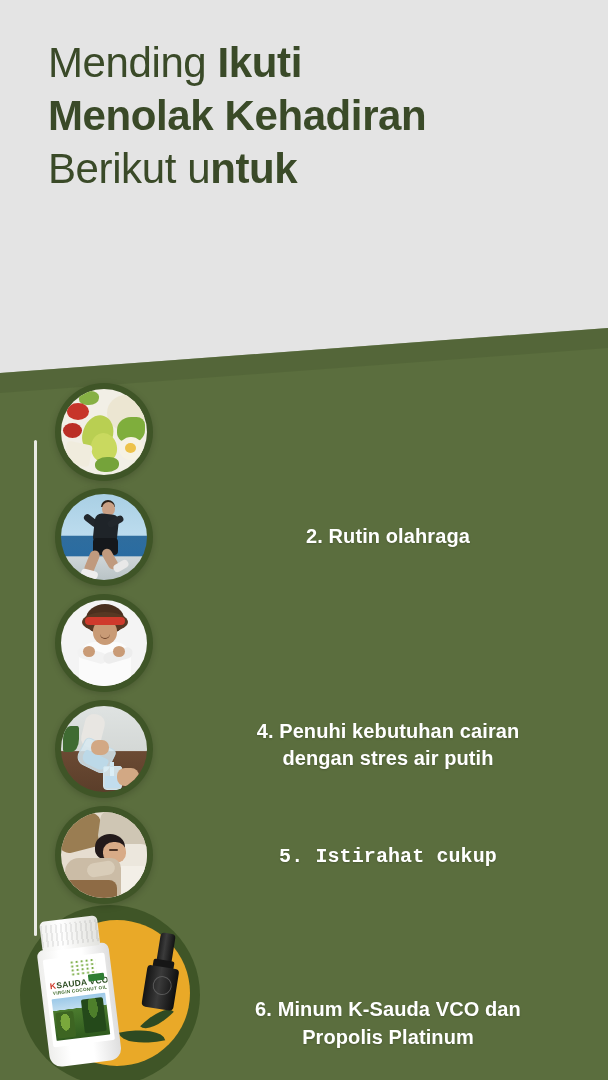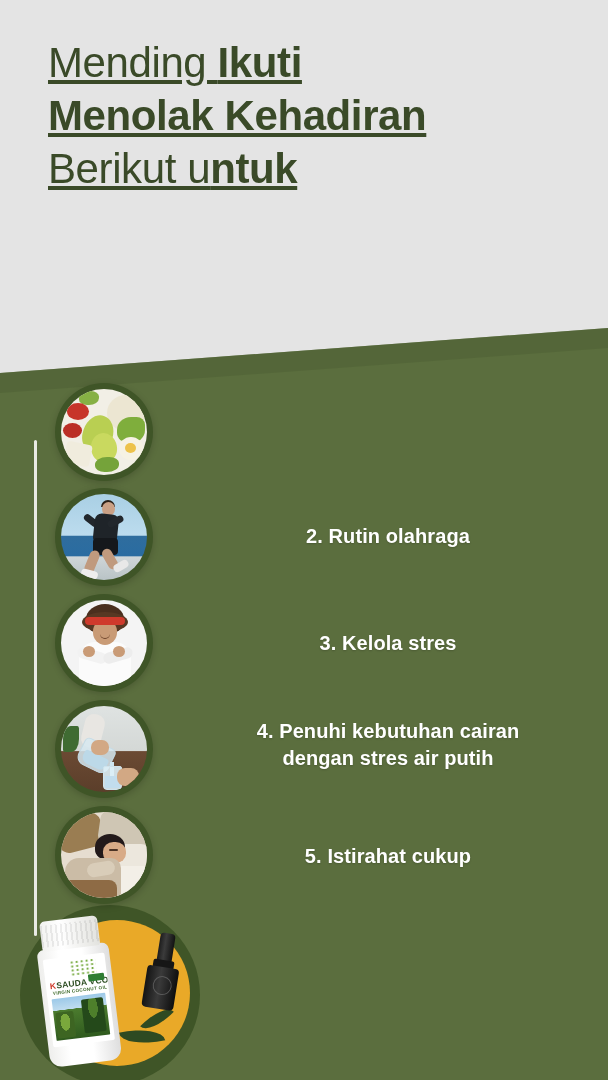--- a/index.html
+++ b/index.html
@@ -37,21 +37,20 @@
 
   
   .headline {
     position:absolute;
     left:48px; top:36px; width:530px;
     z-index:6;
     color:#3a4a28;
     font-size:42px;
     line-height:53px;
     letter-spacing:-0.4px;
-    text-decoration:underline;
   }
   .hl-line { display:block; white-space:nowrap; }
   .w-light { font-weight:400; }
   .w-bold  { font-weight:700; }
 
   
   .connector {
     position:absolute;
     left:34px; top:440px;
     width:3px; height:496px;
@@ -375,23 +374,20 @@
           <div class="band"></div>
         <div class="smile"></div>
           <div class="shirt"></div>
         <div class="armL"></div>
           <div class="armR"></div>
         <div class="handL"></div>
           <div class="handR"></div>
       </div>
     </div>
   </div>
-  <div class="step-text" style="left:188px; top:630px; width:400px;">
-    <div>3. Kelola stres</div>
-  </div>
 
   <div class="thumb" style="left:55px; top:700px; width:98px; height:98px;">
     <div class="thumb-inner">
       <div class="ph ph-water">
         <div class="plant"></div>
           <div class="arm"></div>
           <div class="jug"></div>
         <div class="hand"></div>
           <div class="stream"></div>
         <div class="glass"></div>
@@ -413,21 +409,21 @@
         <div class="sheet"></div>
           <div class="hair"></div>
           <div class="face"></div>
         <div class="eye"></div>
           <div class="body"></div>
           <div class="arm"></div>
         <div class="blanket"></div>
       </div>
     </div>
   </div>
-  <div class="step-text" style="left:188px; top:843px; width:400px;">
+  <div class="step-text" style="left:188px; top:843px; width:400px;font-family:Liberation Mono, monospace;">
     <div>5. Istirahat cukup</div>
   </div>
 
   <div class="product-circle-dark"></div>
   <div class="product-circle-yellow"></div>
   <div class="leaf leaf-1"></div>
   <div class="leaf leaf-2"></div>
 
   <div class="bottle">
     <div class="bottle-body"></div>
@@ -440,14 +436,18 @@
       <div class="label-chip"></div>
     </div>
   </div>
 
   <div class="dropper">
     <div class="dropper-top"></div>
     <div class="dropper-neck"></div>
     <div class="dropper-body"></div>
   </div>
 
+  <div class="step-text bold" style="left:188px; top:995px; width:400px;">
+    <div>6. Minum K-Sauda VCO dan</div>
+    <div>Propolis Platinum</div>
+  </div>
 
 </div>
 
 </body></html>

